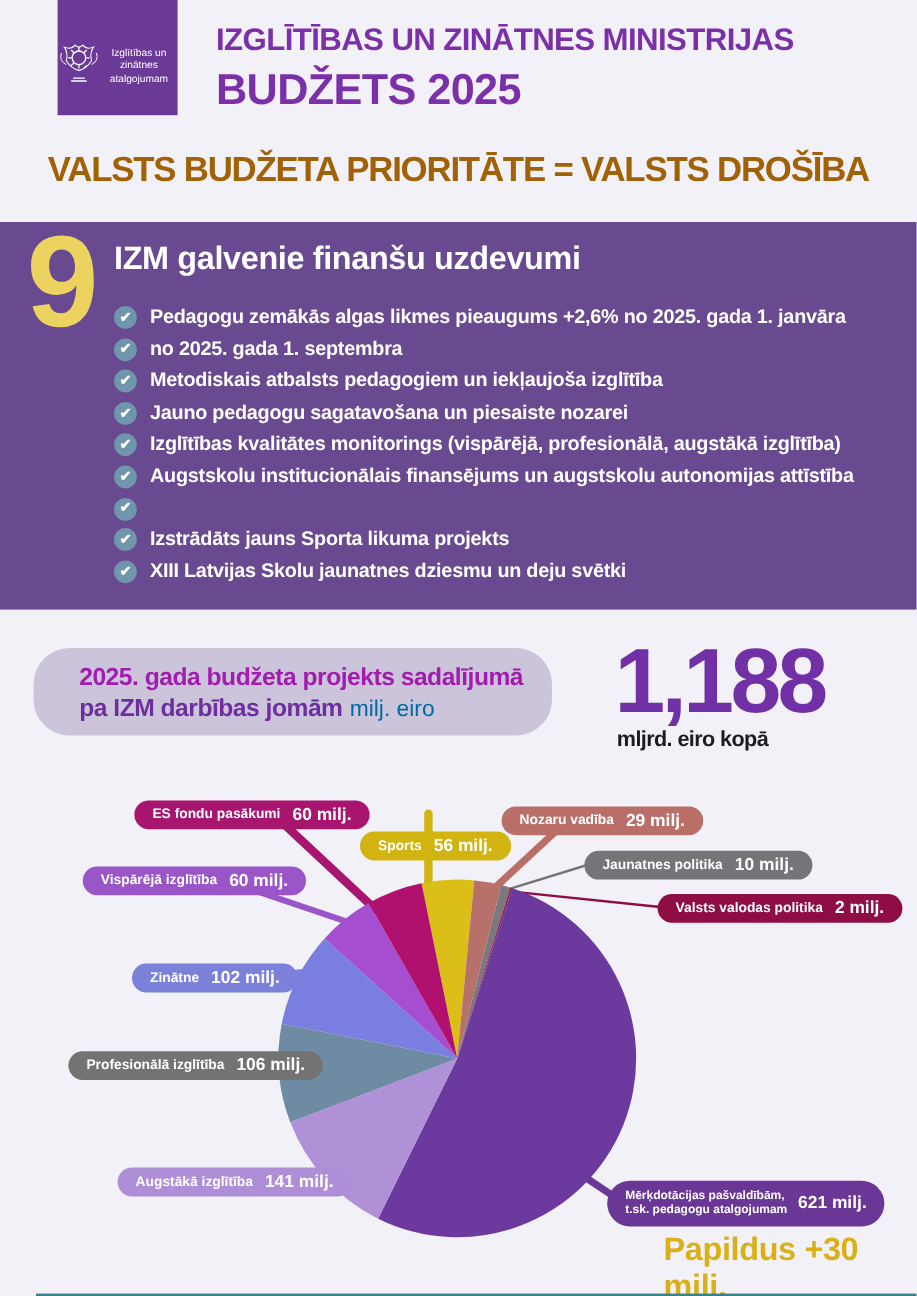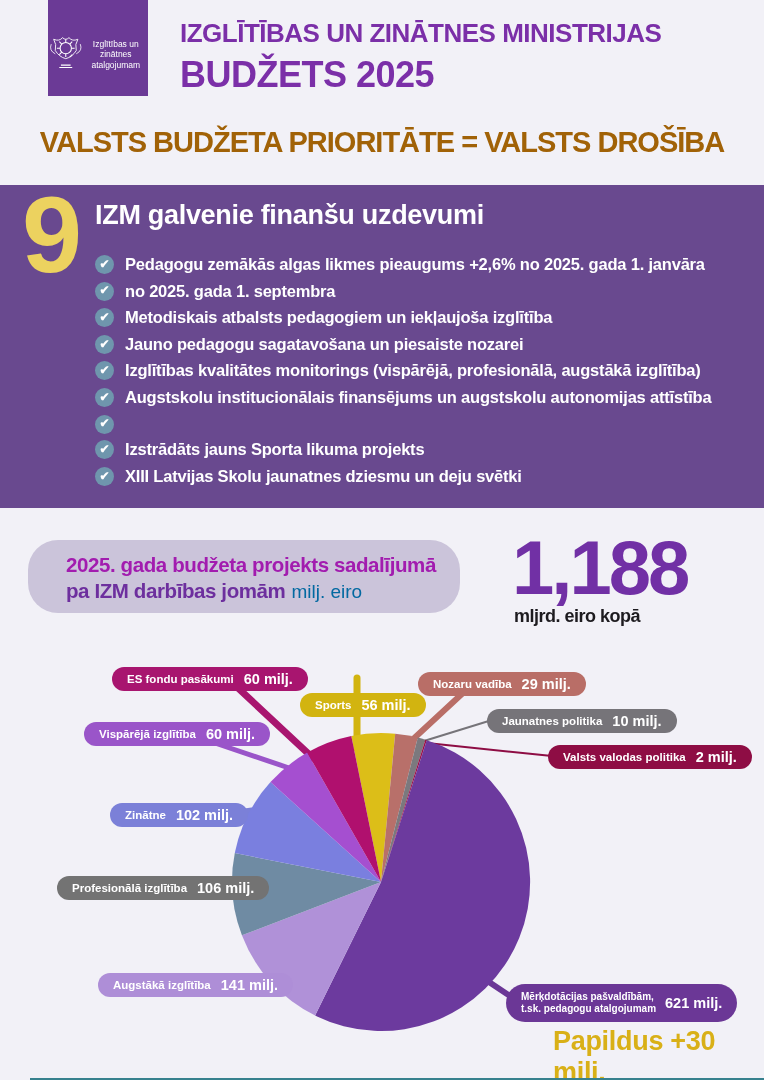--- a/index.html
+++ b/index.html
@@ -185,21 +185,21 @@
         <span class="pval">141 milj.</span>
       </div>
       <div class="pill" style="left: 57px; top: 876px; background: #737373;">
         <span class="pname">Profesionālā izglītība</span>
         <span class="pval">106 milj.</span>
       </div>
       <div class="pill" style="left: 110px; top: 803px; background: rgb(123, 128, 216);">
         <span class="pname">Zinātne</span>
         <span class="pval">102 milj.</span>
       </div>
-      <div class="pill" style="left: 84px; top: 722px; background: rgb(154, 85, 201);">
+      <div class="pill" style="left: 69px; top: 722px; background: rgb(154, 85, 201);">
         <span class="pname">Vispārējā izglītība</span>
         <span class="pval">60 milj.</span>
       </div>
       <div class="pill" style="left: 112px; top: 667px; background: rgb(168, 21, 111);">
         <span class="pname">ES fondu pasākumi</span>
         <span class="pval">60 milj.</span>
       </div>
     </div>
   <div class="extra-note">Papildus +30 milj.</div>
 

